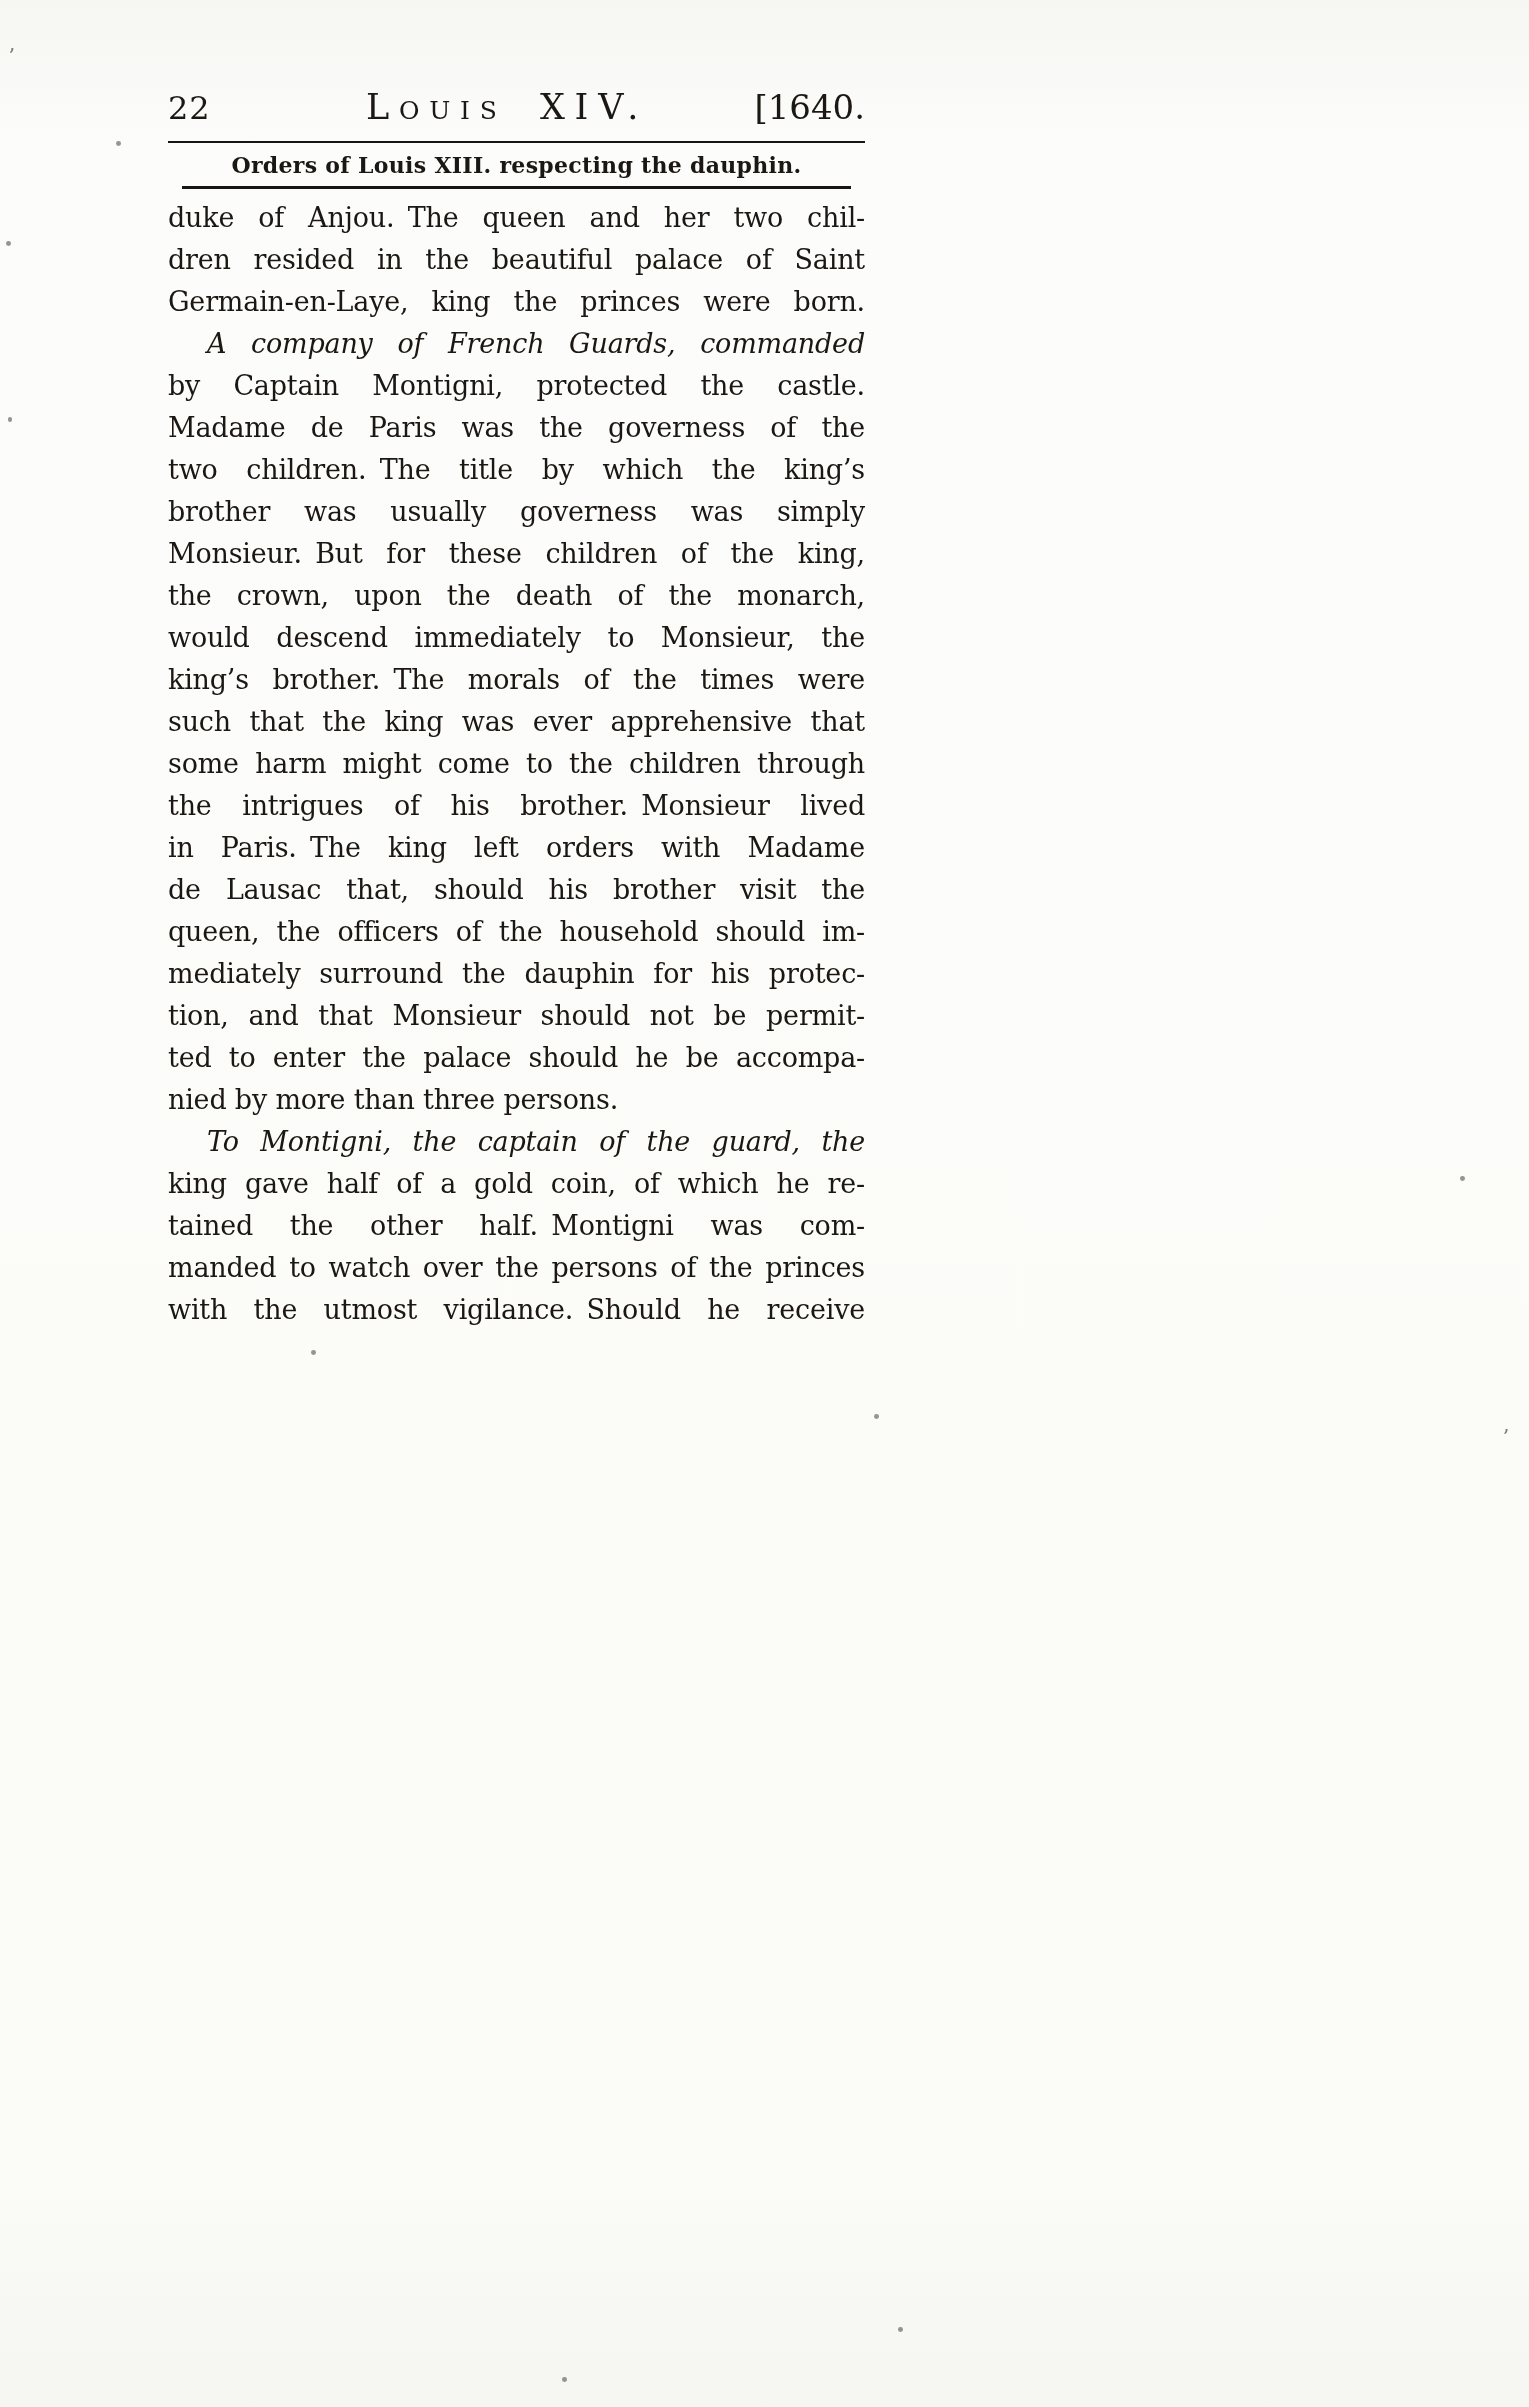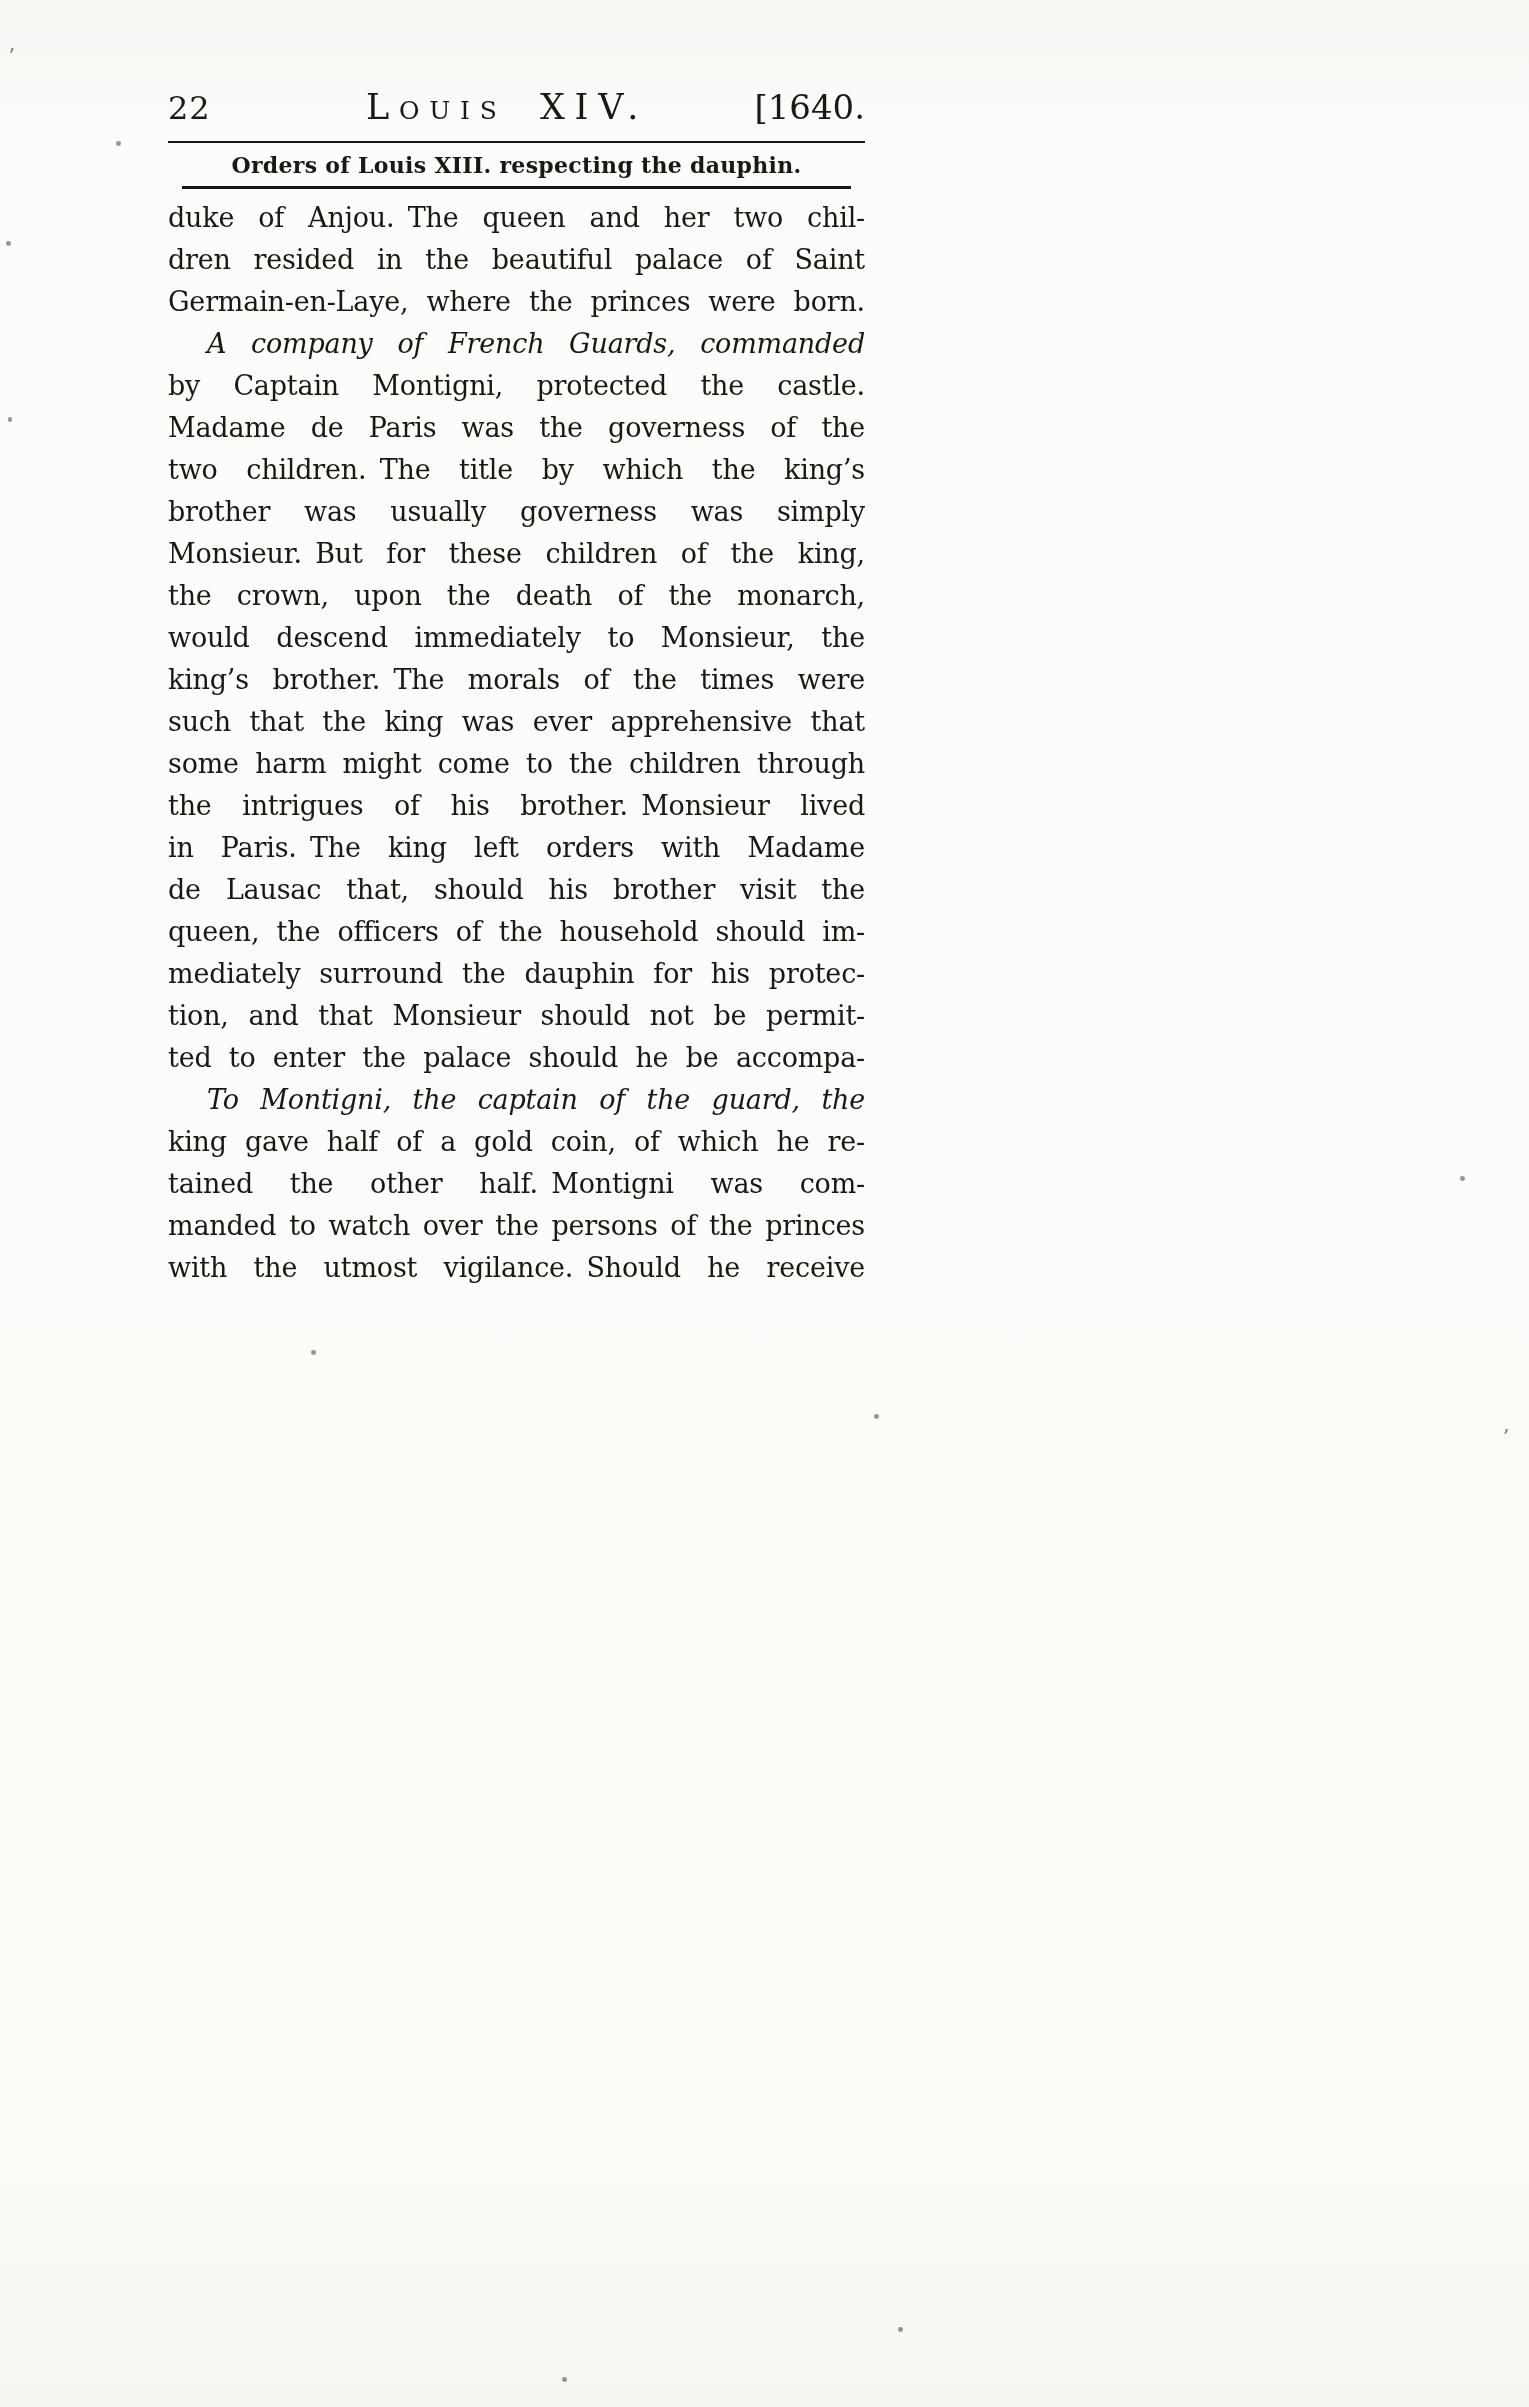--- a/index.html
+++ b/index.html
@@ -123,21 +123,21 @@
 
     <div class="chapter-caption">Orders of Louis XIII. respecting the dauphin.</div>
 
     <div class="rule-bottom"></div>
 
     <div class="body-text">
 
       <div>
         <div class="line">duke of Anjou. The queen and her two chil-</div>
         <div class="line">dren resided in the beautiful palace of Saint</div>
-        <div class="line">Germain-en-Laye, where the princes were born.</div>
+        <div class="line">Germain-en-Laye, king the princes were born.</div>
       </div>
 
       <div>
         <div class="line indent">A company of French Guards, commanded</div>
         <div class="line">by Captain Montigni, protected the castle.</div>
         <div class="line">Madame de Paris was the governess of the</div>
         <div class="line">two children. The title by which the king’s</div>
         <div class="line">brother was usually governess was simply</div>
         <div class="line">Monsieur. But for these children of the king,</div>
         <div class="line">the crown, upon the death of the monarch,</div>
@@ -145,20 +145,21 @@
         <div class="line">king’s brother. The morals of the times were</div>
         <div class="line">such that the king was ever apprehensive that</div>
         <div class="line">some harm might come to the children through</div>
         <div class="line">the intrigues of his brother. Monsieur lived</div>
         <div class="line">in Paris. The king left orders with Madame</div>
         <div class="line">de Lausac that, should his brother visit the</div>
         <div class="line">queen, the officers of the household should im-</div>
         <div class="line">mediately surround the dauphin for his protec-</div>
         <div class="line">tion, and that Monsieur should not be permit-</div>
         <div class="line">ted to enter the palace should he be accompa-</div>
+        <div class="line noj">nied by more than three persons.</div>
       </div>
 
       <div>
         <div class="line indent">To Montigni, the captain of the guard, the</div>
         <div class="line">king gave half of a gold coin, of which he re-</div>
         <div class="line">tained the other half. Montigni was com-</div>
         <div class="line">manded to watch over the persons of the princes</div>
         <div class="line">with the utmost vigilance. Should he receive</div>
       </div>
 

